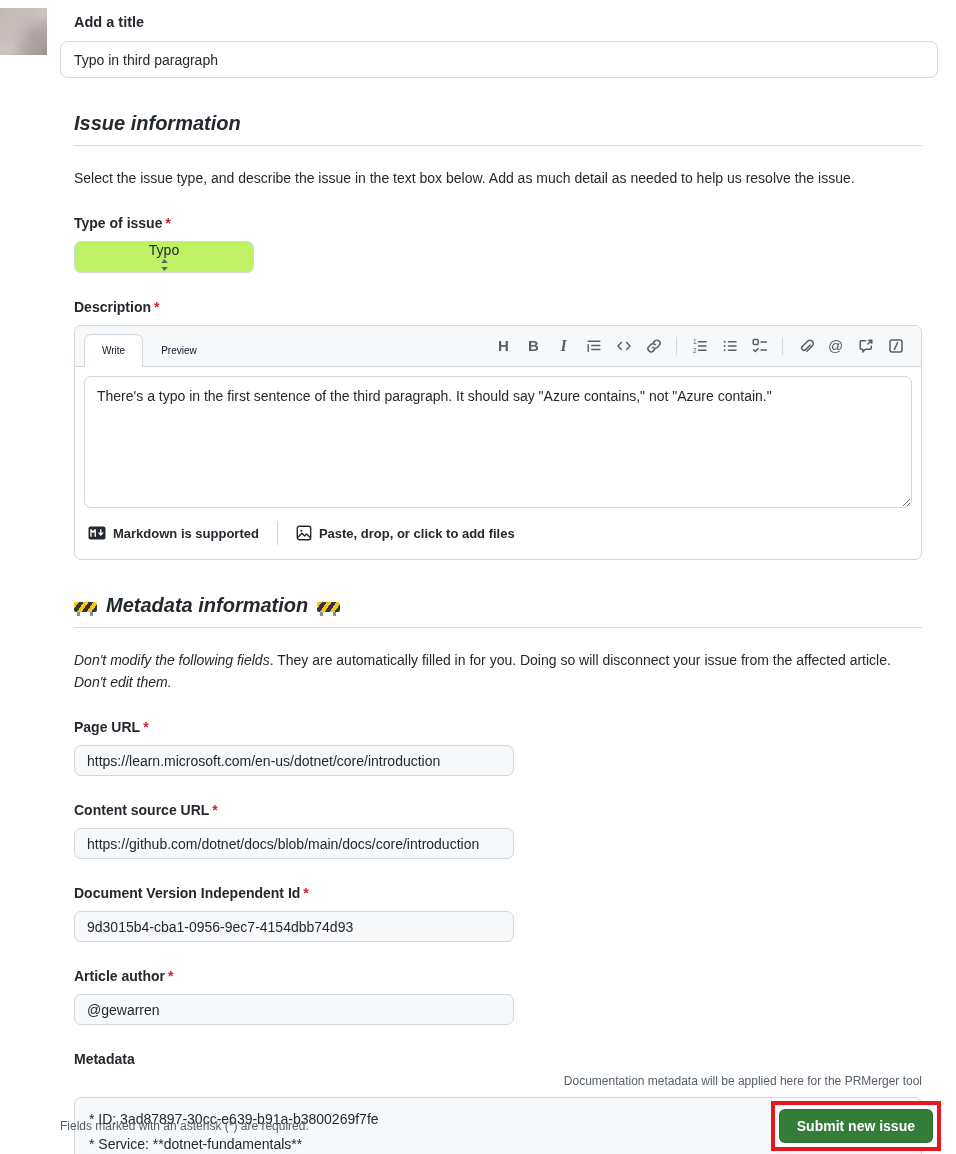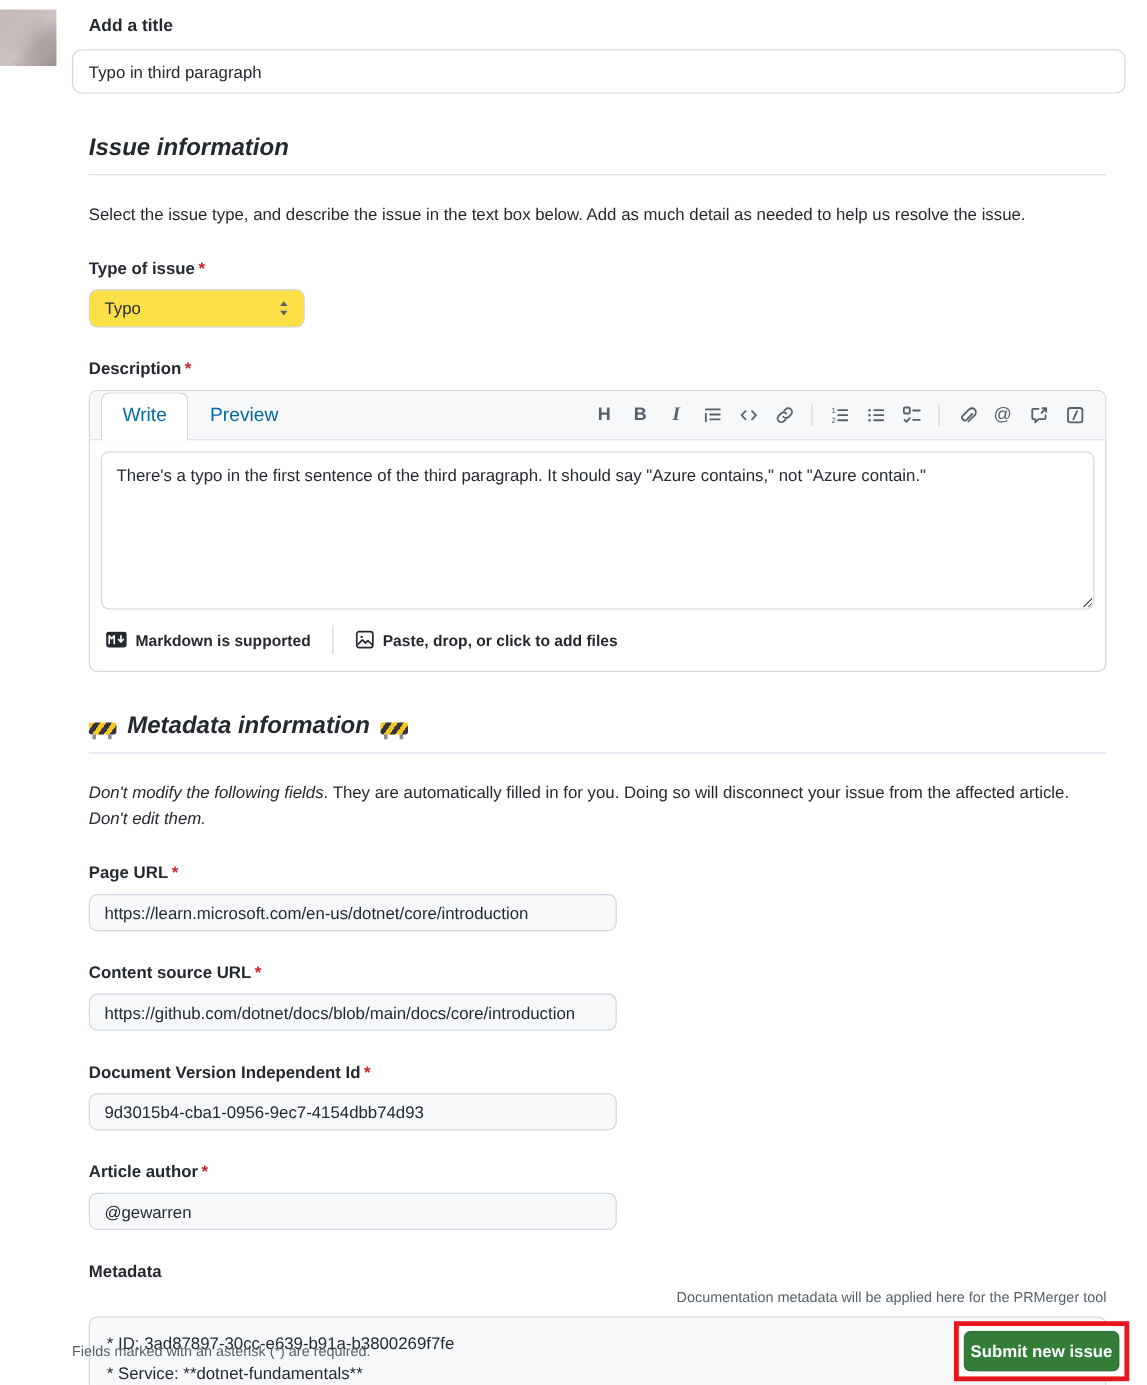--- a/index.html
+++ b/index.html
@@ -23,28 +23,28 @@
 
   .construction-icon { display:inline-block; width:23px; height:10px; border-radius:2px; position:relative; top:1px;
     background:repeating-linear-gradient(125deg, #f5c518 0 4px, #35343c 4px 8px); }
   .construction-icon::after { content:""; position:absolute; bottom:-4px; left:3px; width:3px; height:4px; background:#8d8d93; box-shadow:13px 0 0 #8d8d93; }
 
   .section-desc { margin-top:22px; font-size:14px; line-height:1.5; }
   .field-label { display:block; margin-top:26px; font-weight:600; font-size:14px; }
   .req { color:#cf222e; font-weight:600; margin-left:3px; }
 
   .select-box { margin-top:10px; width:180px; height:32px; border:1px solid #d0d7de; border-radius:7px;
-    background:#fde047; display:flex; align-items:center; justify-content:space-between; padding:0 12px; cursor:pointer; }
+    background:#bef264; display:flex; align-items:center; justify-content:space-between; padding:0 12px; cursor:pointer;flex-direction:column; }
   .select-box svg { flex:none; }
 
   
   .editor { margin-top:10px; width:848px; border:1px solid #d0d7de; border-radius:7px; background:#fff; }
   .editor-head { background:#f6f8fa; border-bottom:1px solid #d0d7de; border-radius:7px 7px 0 0; display:flex; align-items:flex-end; height:41px; }
   .tabs { display:flex; align-items:flex-end; height:100%; padding-left:9px; }
-  .tab { padding:10px 17px; font-size:16px; color:#0369a1; border:1px solid transparent; border-bottom:none; cursor:pointer; }
+  .tab { padding:10px 17px; font-size:10px; color:#0f172a; border:1px solid transparent; border-bottom:none; cursor:pointer; }
   .tab.active { background:#fff; border-color:#d0d7de; border-radius:7px 7px 0 0; margin-bottom:-1px; padding-bottom:11px; }
   .toolbar { margin-left:auto; display:flex; align-items:center; gap:7px; padding:0 14px 9px 0; }
   .tbtn { width:23px; height:23px; display:flex; align-items:center; justify-content:center; color:#57606a; cursor:pointer; border-radius:4px; }
   .tbtn.letter { font-size:15px; font-weight:700; }
   .tbtn.letter.it { font-style:italic; font-family:"Liberation Serif",serif; font-size:16px; }
   .tbtn.letter.at { font-weight:400; font-size:15px; }
   .tb-divider { width:1px; height:18px; background:#d0d7de; margin:0 4px; }
   .editor-body { padding:9px; }
   .editor-textarea { width:100%; height:132px; border:1px solid #d0d7de; border-radius:7px; padding:8px 12px;
     font-family:"Liberation Sans",sans-serif; font-size:14px; color:#24292f; resize:vertical; outline:none; line-height:1.6; }
@@ -60,21 +60,21 @@
 
   .caption { margin-top:7px; font-size:12px; color:#57606a;text-align:right; }
   .meta-textarea { margin-top:9px; width:848px; height:104px; border:1px solid #d0d7de; border-radius:7px;
     background:#f6f8fa; color:#24292f; padding:9px 14px; font-size:14px; line-height:1.75;
     font-family:"Liberation Sans",sans-serif; resize:vertical; outline:none; }
 
   .page-footer { position:absolute; left:0; right:12px; top:1101px; display:flex; align-items:center; justify-content:space-between; padding-left:60px; }
   .required-note { font-size:12px; color:#57606a; }
   .annotation-box { border:4px solid #e8171f; padding:4px; margin-right:3px; background:#fff; }
   .submit-btn { background:#347d39; color:#fff; font-weight:600; font-size:14px; font-family:"Liberation Sans",sans-serif;
-    border:1px solid rgba(27,31,36,0.15); border-radius:6px; padding:8px 5px; cursor:pointer; }
+    border:1px solid rgba(27,31,36,0.15); border-radius:6px; padding:8px 17px; cursor:pointer; }
 
   svg { display:block; }
 </style>
 </head>
 <body>
 
 <div class="avatar"></div>
 
 <div class="title-section">
   <label class="title-label">Add a title</label>

